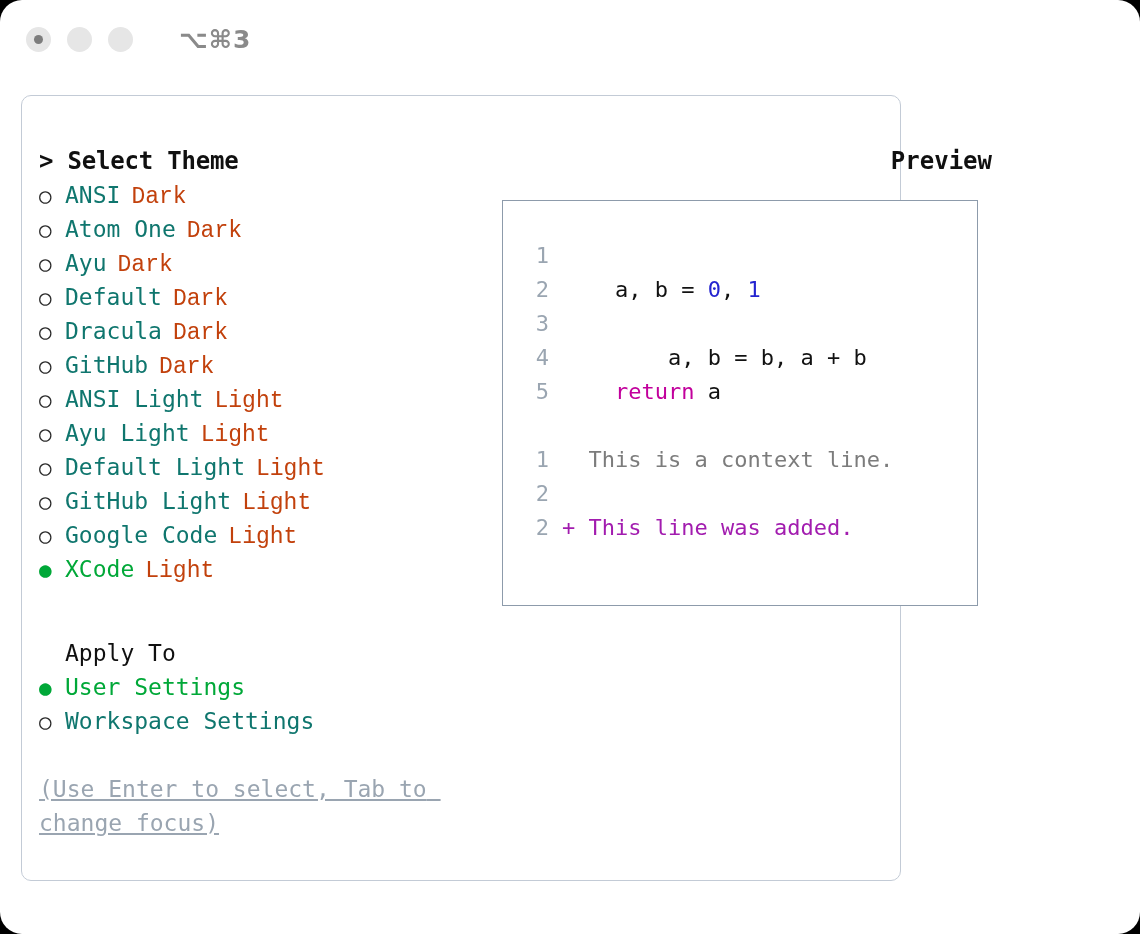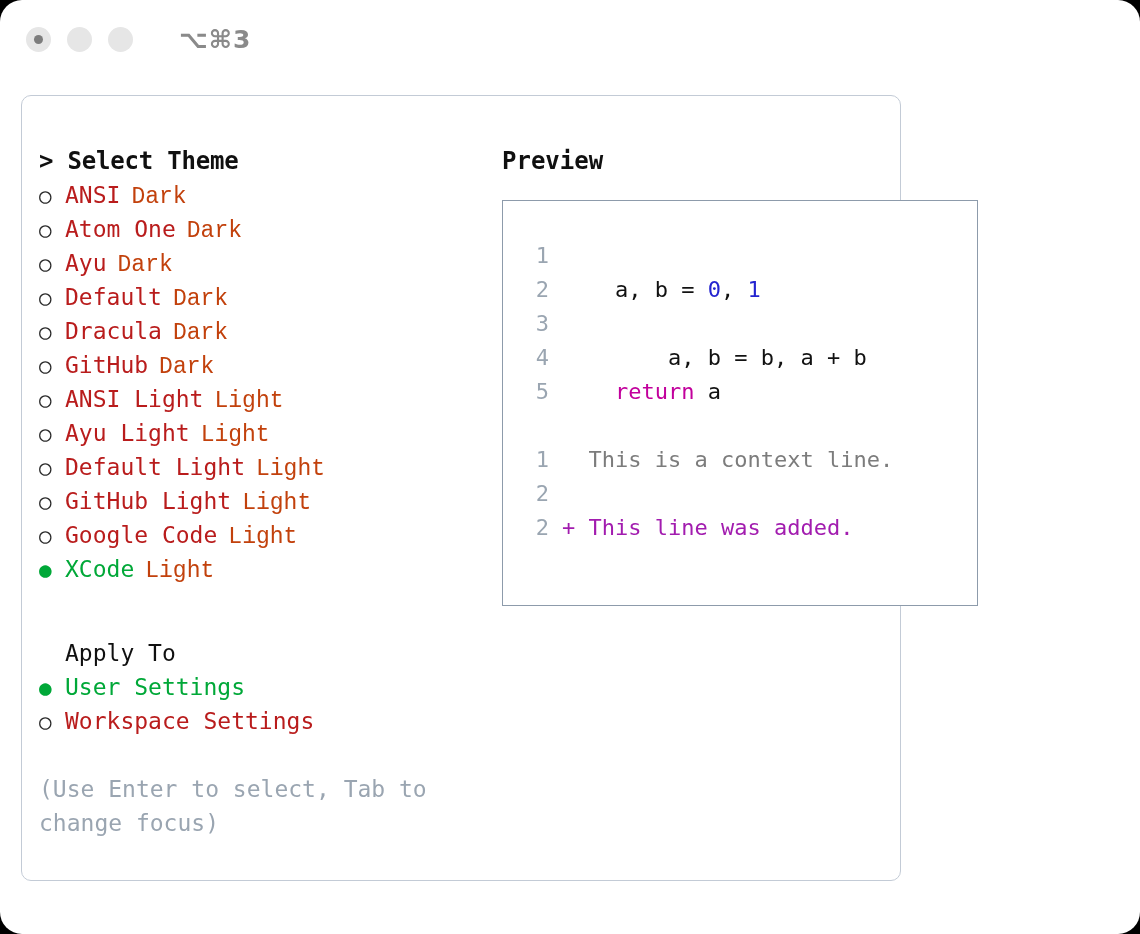--- a/index.html
+++ b/index.html
@@ -112,21 +112,21 @@
     font-size: 23px;
     white-space: pre;
   }
   .bullet {
     width: 26px;
     flex: 0 0 26px;
     color: #2b2b2b;
     font-size: 21px;
   }
   .bullet.sel { color: #00a838; }
-  .item-label { color: #b91c1c; }
+  .item-label { color: #0f766e; }
   .item.selected .item-label { color: #00a838; text-align: center; }
   .item-tag {
     color: #c2410c;
     margin-left: 11px;
     font-family: Liberation Mono, monospace;
   }
 
   .section-head {
     font-size: 23px;
     color: #101010;
@@ -138,35 +138,37 @@
 
   .spacer-lg { height: 50px; }
   .spacer-md { height: 34px; }
 
   .hint {
     font-size: 23px;
     color: #9aa5b1;
     line-height: 34px;
     width: 400px;
     white-space: pre-wrap;
+    text-decoration: underline;
   }
 
   
   .right-col {
     position: absolute;
     left: 480px;
     top: 48px;
     width: 490px;
   }
   .preview-title {
     font-size: 24px;
     font-weight: 700;
     color: #101010;
     line-height: 34px;
     white-space: pre;
+    text-align: right;
   }
 
   .code-box {
     margin-top: 22px;
     width: 476px;
     height: 406px;
     border: 1.5px solid #8d9bab;
     background: #ffffff;
     box-sizing: border-box;
     padding: 38px 0 0 14px;

